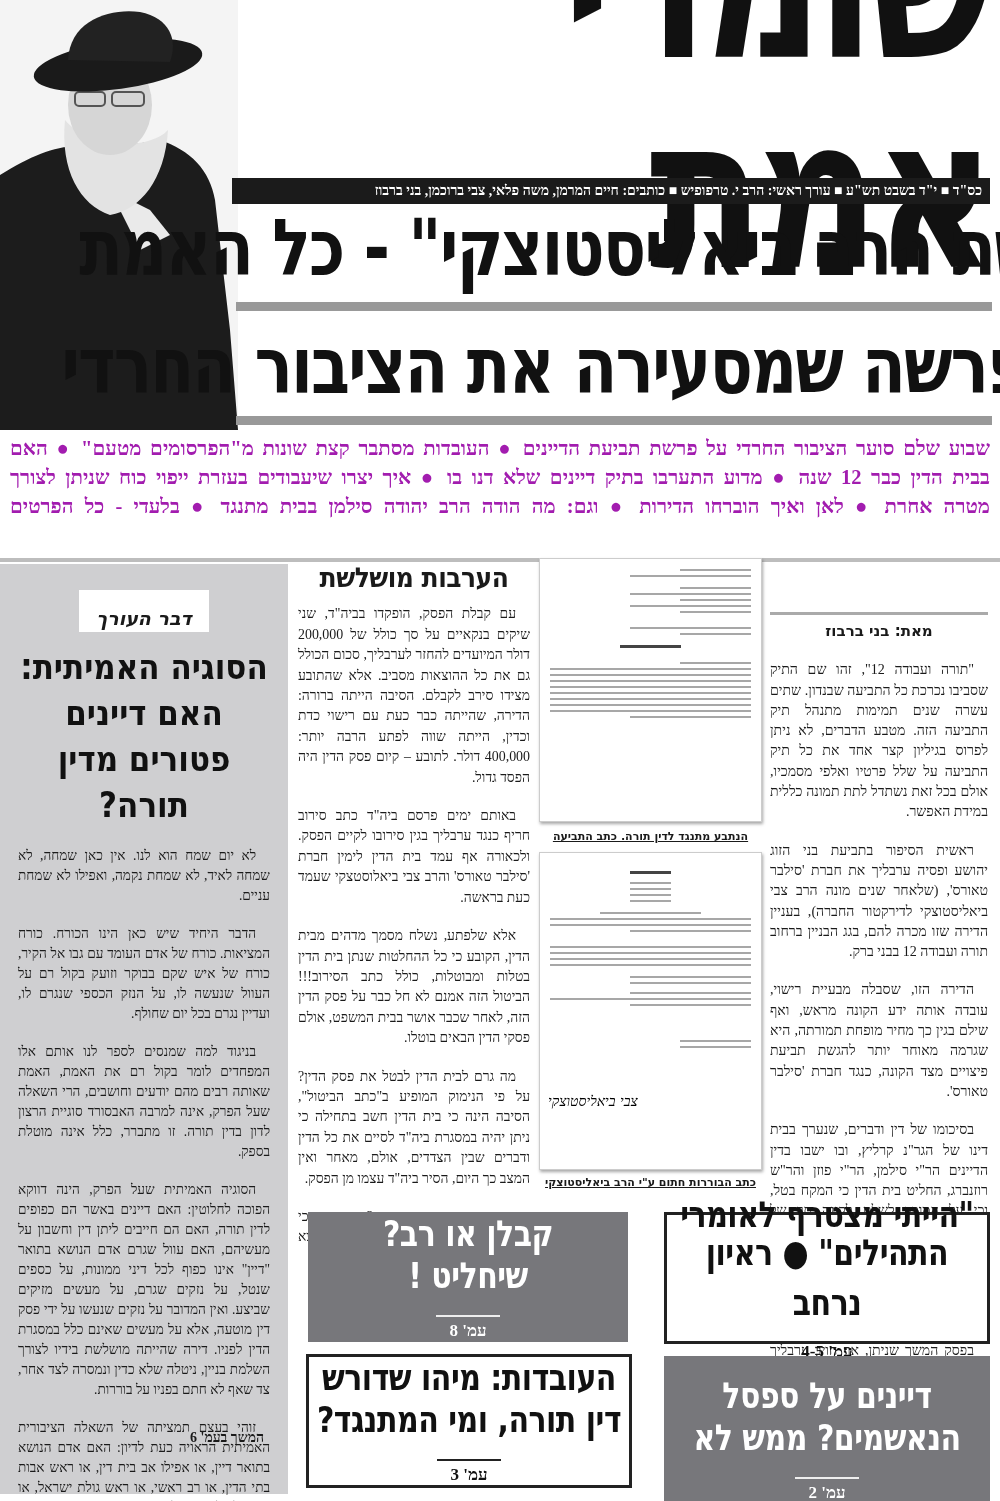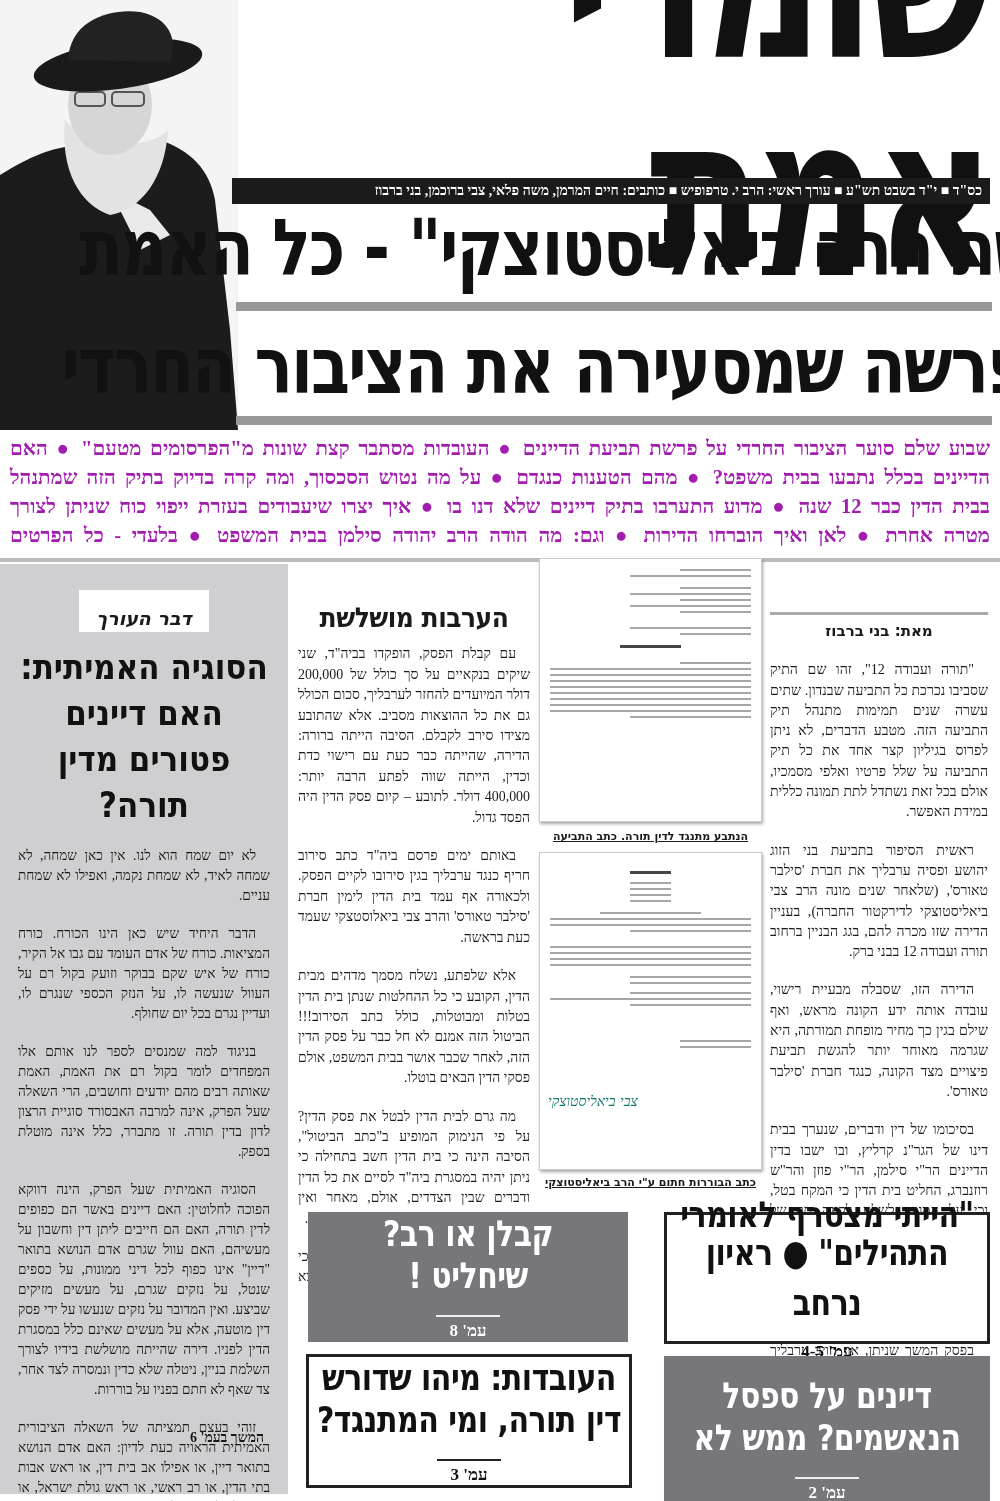--- a/index.html
+++ b/index.html
@@ -24,32 +24,32 @@
   .topdivider { position: absolute; left: 0; right: 0; top: 558px; height: 4px; background: #bdbdbd; }
 
   
   .col-right { position: absolute; left: 770px; right: 12px; top: 564px; height: 630px; font-family: "Liberation Serif", serif; font-size: 14.1px; line-height: 20.3px; text-align: justify; margin-top: 48px; }
   .col-right .byline { font-weight: bold; font-size: 15px; text-align: center; margin: 6px 0 18px; font-family: "DejaVu Sans", sans-serif; }
   .col-right .rule { height: 3px; background: #aaa; margin-bottom: 2px; }
   .col-right p, .col-mid p, .editorial p { text-indent: 14px; margin-bottom: 18px; }
   .col-right .bottomrule { position: absolute; left: 0; right: 0; bottom: 0; height: 3px; background: #777; }
 
   
-  .col-mid { position: absolute; left: 298px; width: 232px; top: 566px; height: 624px; font-family: "Liberation Serif", serif; font-size: 13.9px; line-height: 20.4px; text-align: justify; margin-top: 40px; }
+  .col-mid { position: absolute; left: 298px; width: 232px; top: 566px; height: 624px; font-family: "Liberation Serif", serif; font-size: 13.9px; line-height: 20.4px; text-align: justify; }
   .col-mid h2 { font-family: "DejaVu Sans", sans-serif; font-weight: 900; font-size: 25px; text-align: center; margin: 2px 0 16px; letter-spacing: -0.5px; transform: scaleY(1.1); }
   .col-mid .cont { font-weight: bold; font-size: 14px; text-indent: 0; margin-top: 2px; }
 
   
   .col-docs { position: absolute; left: 533px; width: 235px; top: 556px; height: 640px; }
   .doc { position: absolute; background: #fff; border: 1px solid #ccc; box-shadow: 1px 2px 3px rgba(0,0,0,0.35); overflow: hidden; }
   .doc .line { height: 2px; background: #8a8a8a; margin: 4px 10px; opacity: 0.75; }
   .doc .line.short { margin-left: 90px; }
   .doc .line.shorter { margin-left: 140px; }
   .doc .title { height: 3px; background: #444; margin: 10px 80px; }
-  .doc .sig { position: absolute; left: 8px; font-family: "DejaVu Serif", serif; font-style: italic; font-size: 14px; color: #0f766e; direction: rtl; }
+  .doc .sig { position: absolute; left: 8px; font-family: "DejaVu Serif", serif; font-style: italic; font-size: 14px; color: #000000; direction: rtl; }
   .caption { position: absolute; font-family: "DejaVu Sans", sans-serif; font-weight: bold; font-size: 11px; white-space: nowrap; text-align: center; left: 0; right: 0; text-decoration: underline; }
 
   
   .editorial { position: absolute; left: 0; width: 288px; top: 564px; height: 930px; background: #cfcfd1; padding: 0 18px; font-family: "Liberation Serif", serif; font-size: 13.6px; line-height: 20px; text-align: justify; }
   .editorial .tag { width: 130px; margin: 26px auto 22px; background: #fff; text-align: center; font-family: "DejaVu Sans", sans-serif; font-weight: 900; font-style: italic; font-size: 19px; padding: 18px 0 4px; }
   .editorial h2 { font-family: "DejaVu Sans", sans-serif; font-weight: 900; font-size: 31px; line-height: 41px; text-align: center; margin-bottom: 28px; transform: scaleY(1.12); color: #111; }
   .editorial .cont { font-weight: bold; text-indent: 0; font-size: 14px; position: absolute; bottom: 28px; right: 24px; }
 
   
   .teaser { position: absolute; display: flex; flex-direction: column; align-items: center; justify-content: center; text-align: center; }
@@ -94,23 +94,22 @@
   <span>"פרשת הרב ביאליסטוצקי" - כל האמת</span>
 </div>
 <div class="grayrule" style="top:302px;"></div>
 <div class="headline2">
   <span>על הפרשה שמסעירה את הציבור החרדי</span>
 </div>
 <div class="grayrule" style="top:416px;"></div>
 
 <div class="summary">
   <span class="summary-line">שבוע שלם סוער הציבור החרדי על פרשת תביעת הדיינים ● העובדות מסתבר קצת שונות מ"הפרסומים מטעם" ● האם</span>
-  <span class="summary-line">הדיינים בכלל נתבעו בבית משפט? ● מהם הטענות כנגדם ● על מה נטוש הסכסוך, ומה קרה בדיוק בתיק הזה שמתנהל</span>
   <span class="summary-line">בבית הדין כבר 12 שנה ● מדוע התערבו בתיק דיינים שלא דנו בו ● איך יצרו שיעבודים בעזרת ייפוי כוח שניתן לצורך</span>
-  <span class="summary-line">מטרה אחרת ● לאן ואיך הוברחו הדירות ● וגם: מה הודה הרב יהודה סילמן בבית המשפט ● בלעדי - כל הפרטים</span>
+  <span class="summary-line">מטרה אחרת ● לאן ואיך הוברחו הדירות ● וגם: מה הודה הרב יהודה סילמן בבית מתנגד ● בלעדי - כל הפרטים</span>
 </div>
 <div class="topdivider"></div>
 
 <div class="col-right">
   <div class="rule"></div>
   <div class="byline">מאת: בני ברבוז</div>
   <p>"תורה ועבודה 12", זהו שם התיק שסביבו נכרכת כל התביעה שבנדון. שתים עשרה שנים תמימות מתנהל תיק התביעה הזה. מטבע הדברים, לא ניתן לפרוס בגיליון קצר אחד את כל תיק התביעה על שלל פרטיו ואלפי מסמכיו, אולם בכל זאת נשתדל לתת תמונה כללית במידת האפשר.</p>
   <p>ראשית הסיפור בתביעת בני הזוג יהושע ופסיה ערבליך את חברת 'סילבר טאורס', (שלאחר שנים מונה הרב צבי ביאליסטוצקי לדירקטור החברה), בעניין הדירה שזו מכרה להם, בגג הבניין ברחוב תורה ועבודה 12 בבני ברק.</p>
   <p>הדירה הזו, שסבלה מבעיית רישוי, עובדה אותה ידע הקונה מראש, ואף שילם בגין כך מחיר מופחת תמורתה, היא שגרמה מאוחר יותר להגשת תביעת פיצויים מצד הקונה, כנגד חברת 'סילבר טאורס'.</p>
   <p>בסיכומו של דין ודברים, שנערך בבית דינו של הגר"נ קרליץ, ובו ישבו בדין הדיינים הר"י סילמן, הר"י פוזן והר"ש רוזנברג, החליט בית הדין כי המקח בטל, וכי על המוכר לשלם לקונה סך של 172,500 דולר, כאשר הקונה מצידו חייב להשיב את הדירה לרשותה של חברת 'סילבר טאורס'. פסק דין הבוררות הזה, אף אושר בבית המשפט וניתן לו תוקף של "פסק דין".</p>

